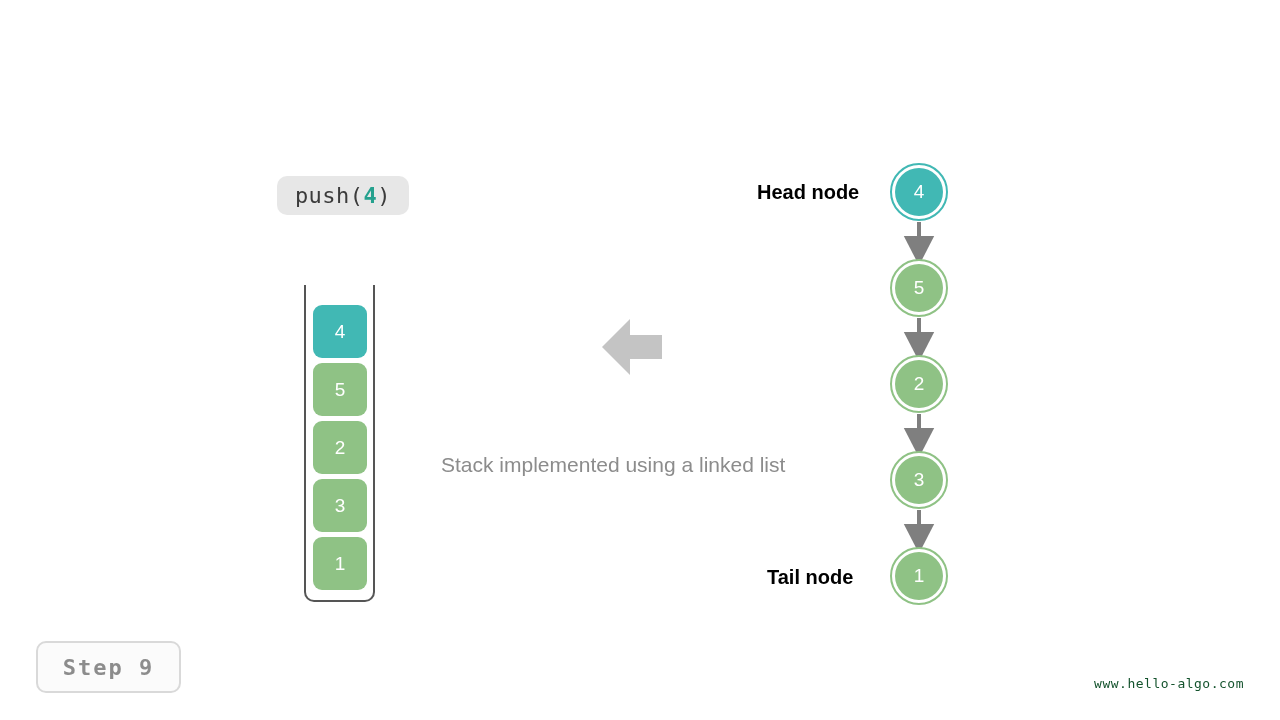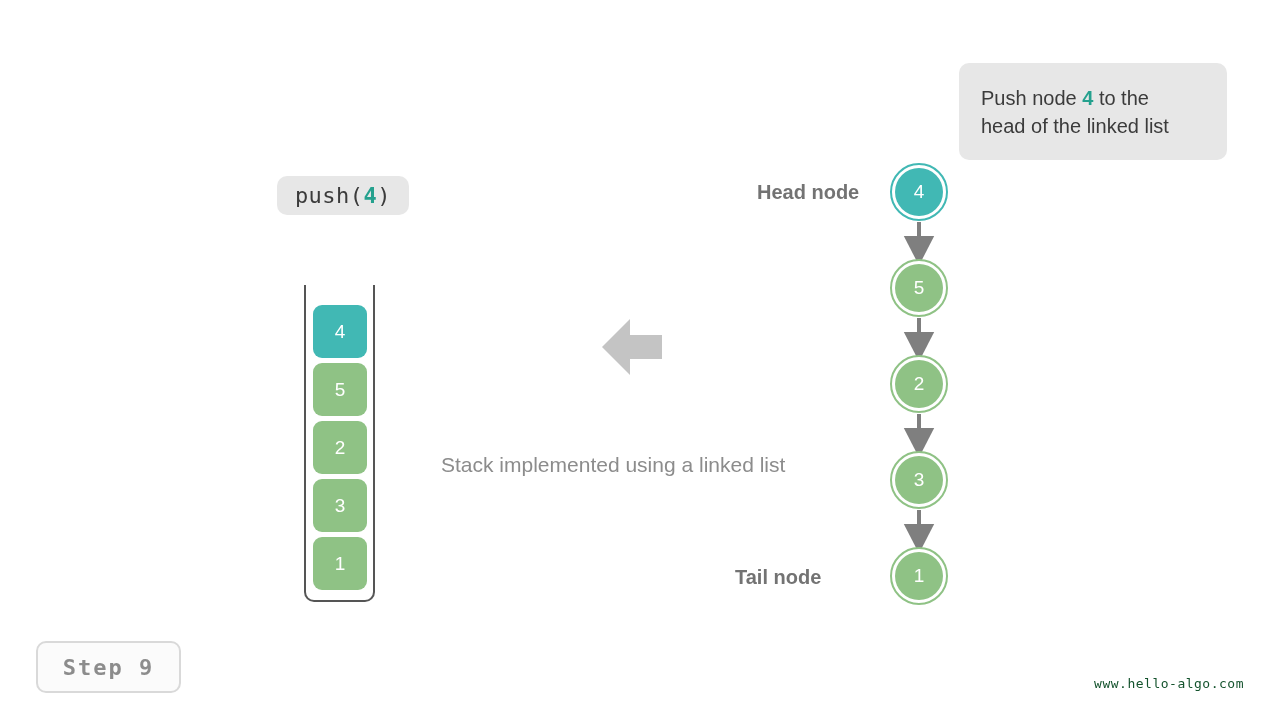--- a/index.html
+++ b/index.html
@@ -133,21 +133,21 @@
     align-items: center;
     justify-content: center;
     color: #ffffff;
     font-size: 19px;
     font-weight: 500;
   }
   .ll-label {
     position: absolute;
     font-size: 20px;
     font-weight: bold;
-    color: #737373;
+    color: #000000;
     white-space: nowrap;
   }
 
   
   #step-badge {
     position: absolute;
     left: 36px;
     top: 641px;
     width: 145px;
     height: 52px;
@@ -174,26 +174,20 @@
     font-size: 13px;
     color: #14532d;
     letter-spacing: 0.5px;
   }
 </style>
 </head>
 <body>
 
 <div class="stage">
 
-  <div class="chip" id="callout">
-    <div>
-      <span>Push node </span><span class="accent">4</span><span> to the</span><br>
-      <span>head of the linked list</span>
-    </div>
-  </div>
 
   <div class="chip" id="push-chip">
     <span>push(</span>
       <span class="accent">4</span>
       <span>)</span>
   </div>
 
   <div id="stack-container"></div>
   <div id="stack-boxes">
     <div class="stack-box" style="background:#41b8b4">
@@ -227,21 +221,21 @@
           <path d="M 0.6 1.2 L 8 5 L 0.6 8.8 Z" fill="#7f7f7f"></path>
         </marker>
       </defs>
       <line x1="919" y1="222" x2="919" y2="252" stroke="#7f7f7f" stroke-width="4" marker-end="url(#ahead)"></line>
       <line x1="919" y1="318" x2="919" y2="348" stroke="#7f7f7f" stroke-width="4" marker-end="url(#ahead)"></line>
       <line x1="919" y1="414" x2="919" y2="444" stroke="#7f7f7f" stroke-width="4" marker-end="url(#ahead)"></line>
       <line x1="919" y1="510" x2="919" y2="540" stroke="#7f7f7f" stroke-width="4" marker-end="url(#ahead)"></line>
     </svg>
 
     <div class="ll-label" style="left:757px; top:181px;">Head node</div>
-    <div class="ll-label" style="left:735px; top:566px;">Tail node</div>
+    <div class="ll-label" style="left:767px; top:566px;">Tail node</div>
 
     <div class="ll-node" style="left:890px; top:163px; border:2px solid #41b8b4;">
       <div class="inner" style="background:#41b8b4">
         <span>4</span>
       </div>
     </div>
     <div class="ll-node" style="left:890px; top:259px; border:2px solid #8fc285;">
       <div class="inner" style="background:#8fc285">
         <span>5</span>
       </div>

